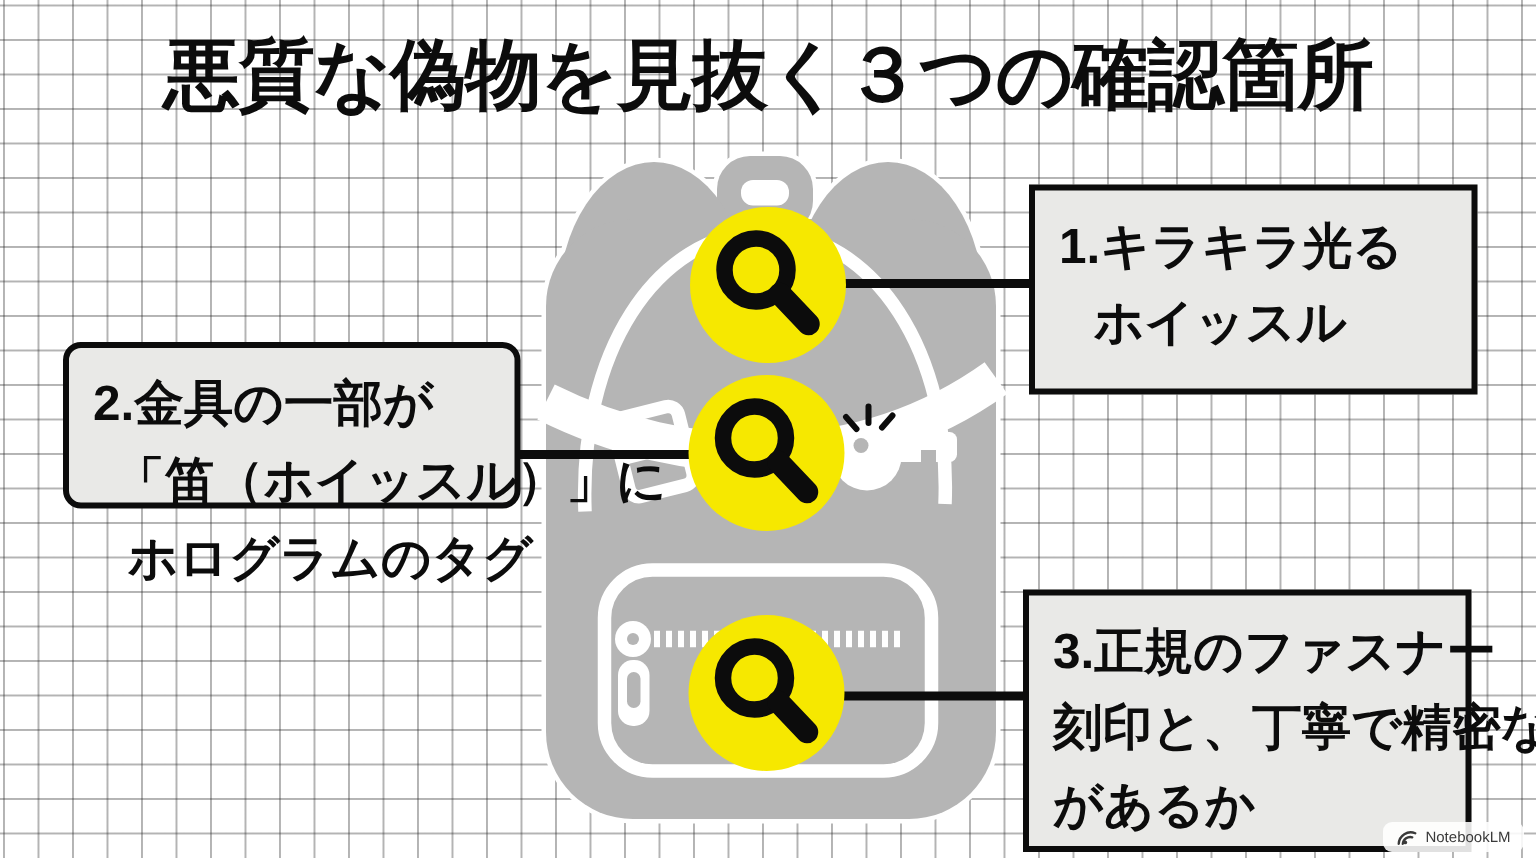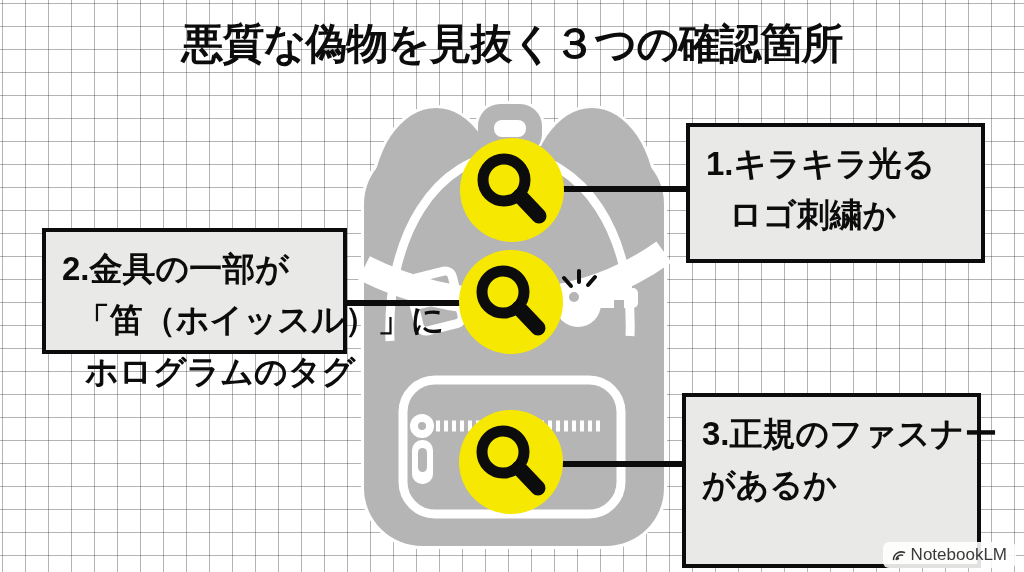--- a/index.html
+++ b/index.html
@@ -8,21 +8,21 @@
     font-family:"Liberation Sans","DejaVu Sans",sans-serif;
     background-color:#ffffff;
     background-image:
       linear-gradient(to right, rgba(40,40,40,0.35) 1px, transparent 1px),
       linear-gradient(to bottom, rgba(40,40,40,0.35) 1px, transparent 1px);
     background-size:23px 23px;
     background-position:2px 3px;
   }
   .title{
     position:absolute;top:18px;left:0;width:1024px;margin:0;
-    text-align:center;font-size:42px;line-height:1.25;font-weight:900;
+    text-align:center;font-size:51px;line-height:1.25;font-weight:900;
     color:#0c0c0c;letter-spacing:-1px;white-space:nowrap;
   }
   .backpack-svg{position:absolute;left:356px;top:96px;z-index:1;}
   .connector{position:absolute;height:6px;background:#0c0c0c;z-index:2;}
   #connector-1{left:548px;top:186px;width:142px;}
   #connector-2{left:345px;top:300px;width:130px;}
   #connector-3{left:548px;top:461px;width:142px;}
   .lens{
     position:absolute;width:104px;height:104px;border-radius:50%;
     background:#f6e800;z-index:3;display:flex;align-items:center;justify-content:center;
@@ -30,29 +30,29 @@
   #lens-1{left:460px;top:138px;}
   #lens-2{left:459px;top:250px;}
   #lens-3{left:459px;top:410px;}
   .callout{
     position:absolute;background:#e9e9e7;border:4px solid #0c0c0c;
     box-sizing:border-box;z-index:4;padding:11px 14px 0 16px;
     font-weight:800;color:#0c0c0c;font-size:33px;line-height:1.56;
     white-space:nowrap;
   }
   #callout-1{left:686px;top:123px;width:299px;height:140px;}
-  #callout-2{left:42px;top:228px;width:305px;height:126px;}
+  #callout-2{left:42px;top:228px;width:305px;height:111px;border-radius:12px;}
   #callout-3{left:682px;top:393px;width:299px;height:175px;}
   .callout .ind{padding-left:0.7em;}
   .callout .ind-sm{padding-left:0.45em;}
   .watermark{
     position:absolute;right:8px;bottom:4px;z-index:5;
     display:flex;align-items:center;gap:5px;
     background:rgba(255,255,255,0.88);border-radius:6px;padding:3px 9px;
-    color:#3a3a3a;font-size:17px;font-weight:500;
+    color:#3a3a3a;font-size:10px;font-weight:500;
   }
 </style>
 </head>
 <body>
 
 <h1 class="title">悪質な偽物を見抜く３つの確認箇所</h1>
 
 <svg class="backpack-svg" width="316" height="458" viewBox="0 0 316 458">
 
   <g fill="#b5b5b5" stroke="#ffffff" stroke-width="6">
@@ -122,29 +122,30 @@
 </div>
 <div class="lens" id="lens-3">
   <svg width="104" height="104" viewBox="0 0 104 104">
     <circle cx="44" cy="42" r="21" fill="none" stroke="#0c0c0c" stroke-width="11"></circle>
     <line x1="60" y1="58" x2="79" y2="78" stroke="#0c0c0c" stroke-width="15" stroke-linecap="round"></line>
   </svg>
 </div>
 
 <div class="callout" id="callout-1">
   <div class="line">1.キラキラ光る</div>
-  <div class="line ind">ロゴ刺繍か</div>
+  <div class="line ind">ホイッスル</div>
 </div>
 <div class="callout" id="callout-2">
   <div class="line">2.金具の一部が</div>
   <div class="line ind-sm">「笛（ホイッスル）」に</div>
   <div class="line ind">ホログラムのタグ</div>
 </div>
 <div class="callout" id="callout-3">
   <div class="line">3.正規のファスナー</div>
+  <div class="line">刻印と、丁寧で精密な</div>
   <div class="line">があるか</div>
 </div>
 
 <div class="watermark">
   <svg width="14" height="14" viewBox="0 0 14 14">
     <path d="M1.5,11.5 A8,8 0 0 1 12.5,4.5" fill="none" stroke="#3a3a3a" stroke-width="1.6" stroke-linecap="round"></path>
     <path d="M4.2,11.5 A5,5 0 0 1 10.5,7.2" fill="none" stroke="#3a3a3a" stroke-width="1.6" stroke-linecap="round"></path>
     <circle cx="5.8" cy="10.6" r="1.3" fill="#3a3a3a"></circle>
   </svg>
   <span>NotebookLM</span>

